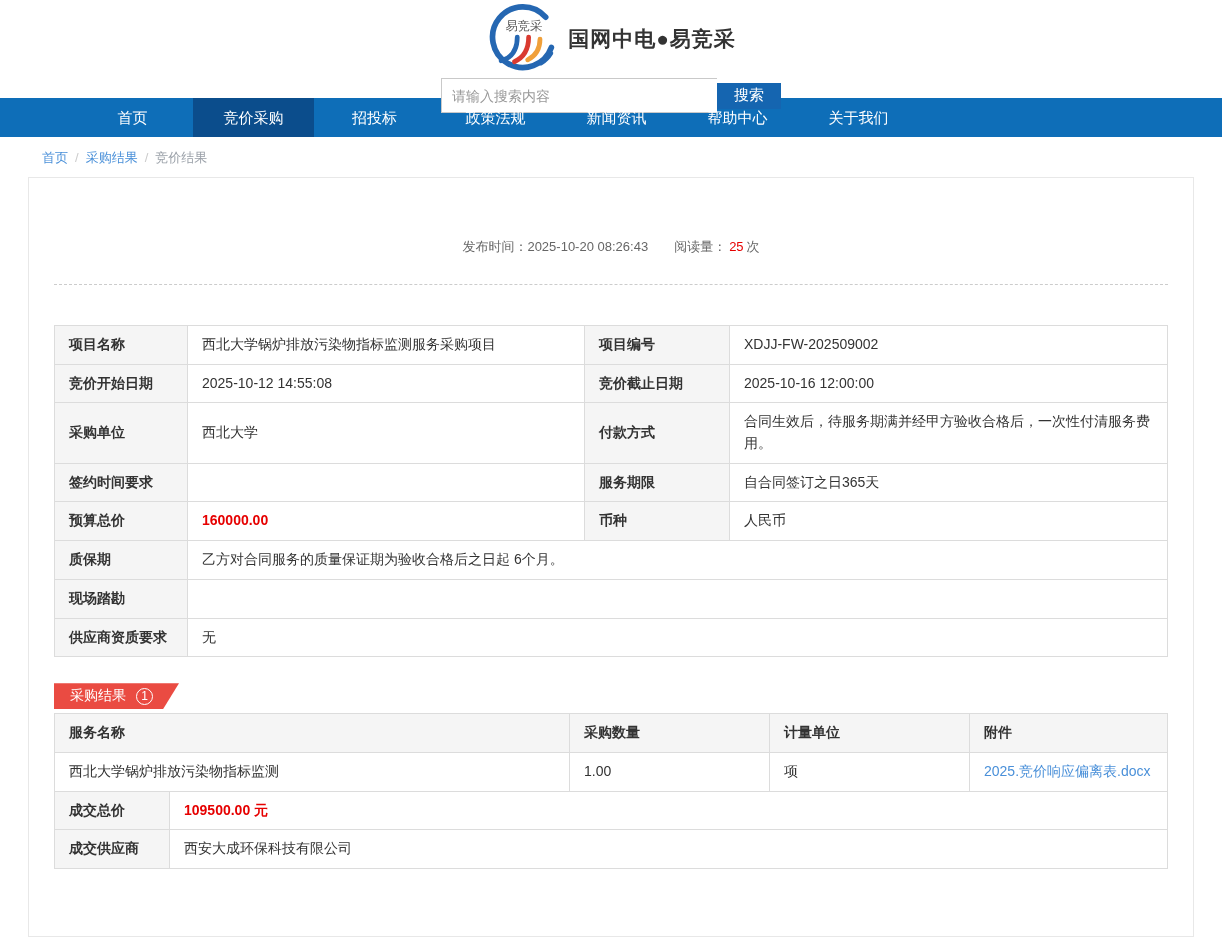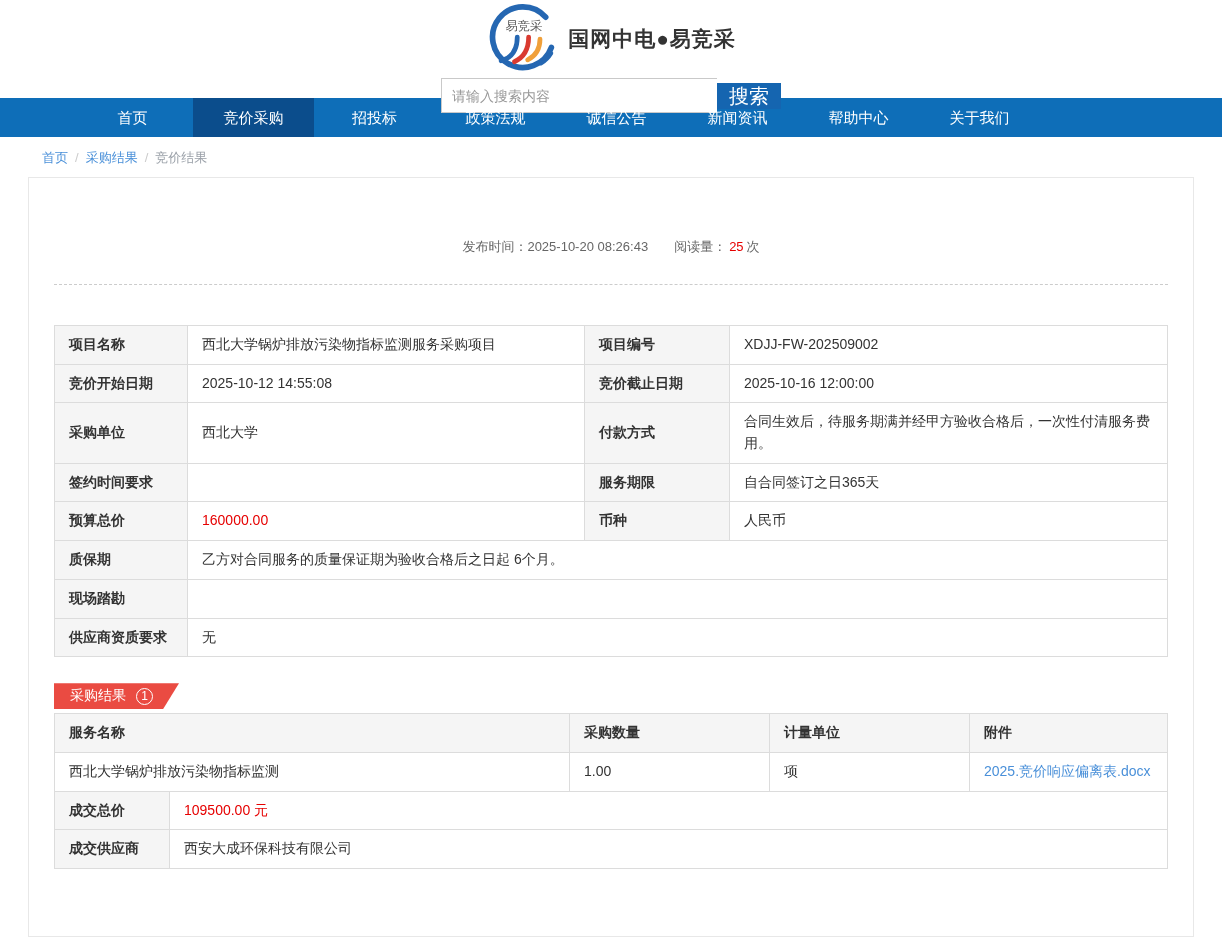--- a/index.html
+++ b/index.html
@@ -23,21 +23,21 @@
 
   .search-bar { display: flex; align-items: center; }
   .search-bar input {
     width: 276px; height: 35px; border: 1px solid #c9c9c9; border-right: none;
     padding: 0 10px; font-size: 14px; color: #333; outline: none;
     font-family: "Liberation Sans", sans-serif;
   }
   .search-bar input::placeholder { color: #999; }
   .search-bar button {
     width: 64px; height: 26px; border: none; background: #1565b0; color: #fff;
-    font-size: 20px; cursor: pointer; font-family: "Liberation Sans", sans-serif;
+    font-size: 15px; cursor: pointer; font-family: "Liberation Sans", sans-serif;
   }
 
   
   .main-nav { height: 39px; background: #0e6eb8; }
   .main-nav ul { list-style: none; display: flex; padding-left: 72px; height: 100%; }
   .main-nav li {
     width: 121px; height: 39px; line-height: 39px; text-align: center;
     color: #fff; font-size: 15px; cursor: pointer;
   }
   .main-nav li.active { background: #0b4d8c; }
@@ -74,21 +74,21 @@
   .detail-table th, .detail-table td {
     border: 1px solid #dcdcdc; font-size: 14px; padding: 8px 14px;
     text-align: left; vertical-align: middle; line-height: 1.55;
   }
   .info-table th, .detail-table th {
     background: #f5f5f5; font-weight: bold; color: #333; width: 133px;
   }
   .info-table th.lbl2 { width: 145px; }
   .info-table td.val1 { width: 397px; }
   .info-table th, .info-table td { height: 35px; }
-  .red-text { color: #e60000; font-weight: normal; margin-top: 43px; }
+  .red-text { color: #e60000; font-weight: bold; margin-top: 43px; }
 
   
   .result-badge {
     margin-top: 26px; display: inline-flex; align-items: center;
     background: #ea4b42; color: #fff; font-size: 14px;
     height: 26px; padding: 0 26px 0 16px; position: relative;
     clip-path: polygon(0 0, 100% 0, calc(100% - 16px) 100%, 0 100%);
   }
   .badge-count {
     display: inline-flex; align-items: center; justify-content: center;
@@ -130,21 +130,20 @@
     </div>
   </div>
 </header>
 
 <nav class="main-nav">
   <ul id="nav-list">
       <li>首页</li>
       <li class="active">竞价采购</li>
       <li>招投标</li>
       <li>政策法规</li>
-      <li>诚信公告</li>
       <li>新闻资讯</li>
       <li>帮助中心</li>
       <li>关于我们</li>
     </ul>
 </nav>
 
 <div class="breadcrumb" id="breadcrumb"><a>首页</a><span class="sep">/</span><a>采购结果</a><span class="sep">/</span><span class="current">竞价结果</span></div>
 
 <main class="card">
 

